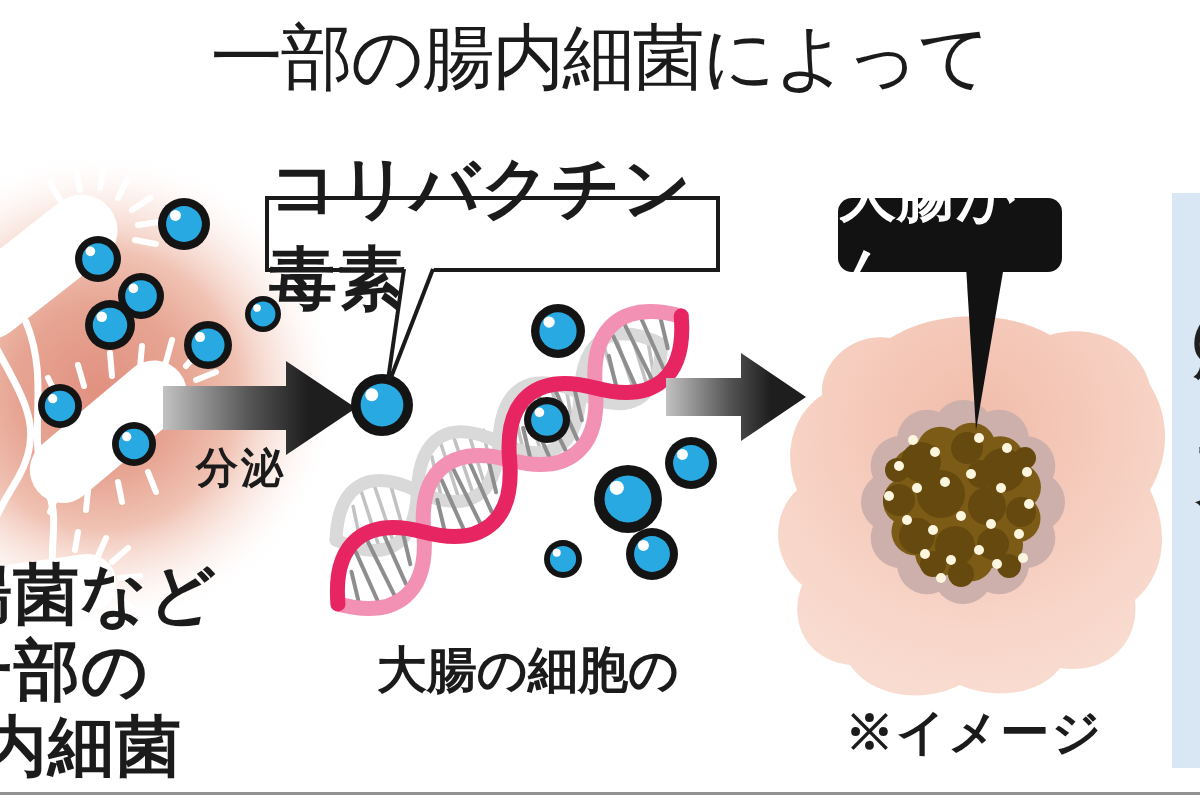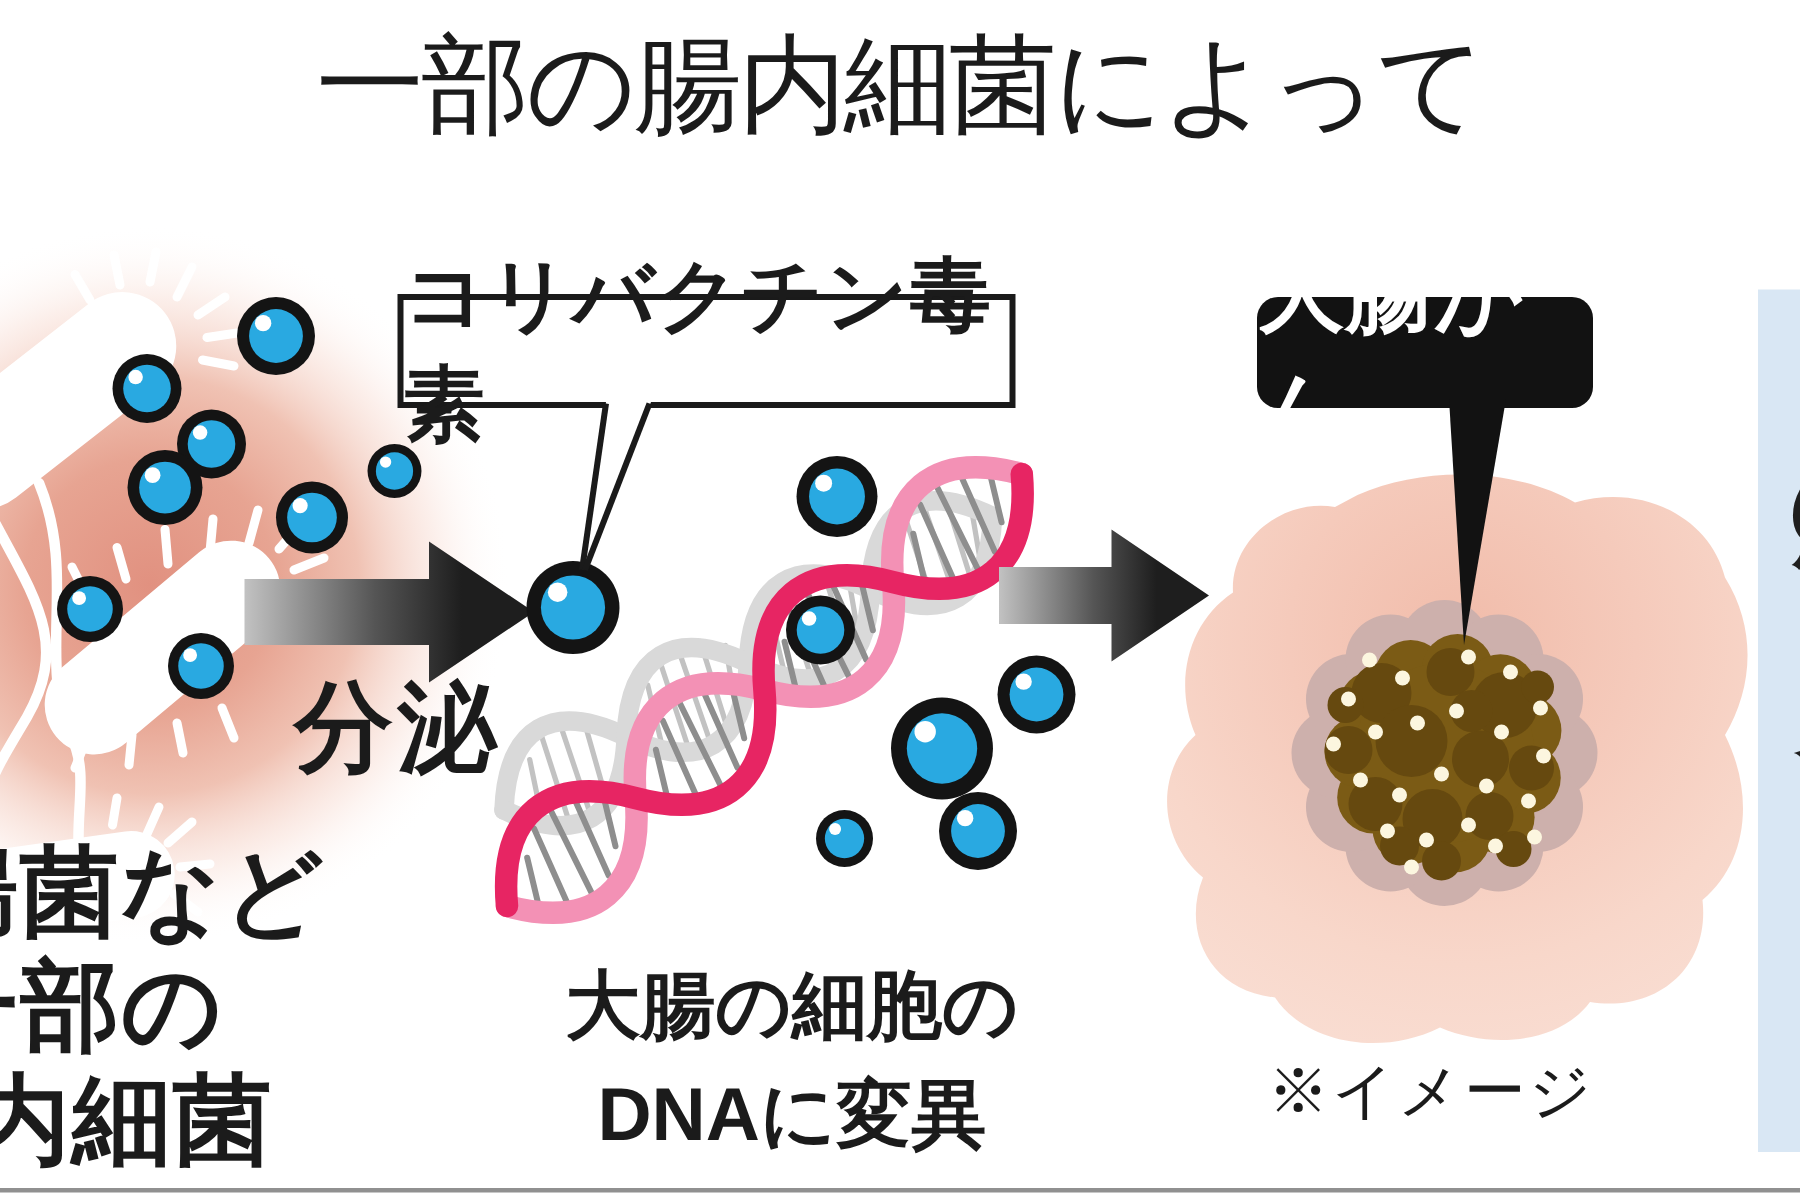--- a/index.html
+++ b/index.html
@@ -3,34 +3,34 @@
 <meta charset="utf-8">
 <style>
   html,body{margin:0;padding:0;background:#fff;}
   #canvas{position:relative;width:1200px;height:800px;overflow:hidden;background:#ffffff;
           font-family:"Liberation Sans",sans-serif;color:#1b1b1b;}
   #scene,#overlay{position:absolute;left:0;top:0;width:1200px;height:800px;}
   #overlay{pointer-events:none;}
   .abs{position:absolute;}
   .title{left:0;top:16px;width:1200px;text-align:center;
          font-weight:400;font-size:72px;line-height:83px;letter-spacing:-2px;color:#1b1b1b;z-index:5;}
-  .toxin-box{left:265px;top:196px;width:412px;height:76px;box-sizing:border-box;
+  .toxin-box{left:265px;top:196px;width:455px;height:76px;box-sizing:border-box;
              border:4px solid #1a1a1a;background:#fff;z-index:5;
              display:flex;align-items:center;justify-content:center;
-             font-family:"Liberation Serif",serif;font-weight:600;font-size:54px;letter-spacing:1px;}
+             font-family:"Liberation Serif",serif;font-weight:600;font-size:68px;letter-spacing:1px;}
   .secretion{left:196px;top:440px;font-family:"Liberation Serif",serif;
-             font-weight:700;font-size:66px;letter-spacing:3px;z-index:5;}
+             font-weight:700;font-size:42px;letter-spacing:3px;z-index:5;}
   .cancer-box{left:838px;top:198px;width:224px;height:74px;background:#121212;border-radius:14px;
               display:flex;align-items:center;justify-content:center;z-index:5;
               color:#ffffff;font-weight:900;font-size:58px;letter-spacing:1px;}
   .caption-left{left:-135px;top:556px;width:366px;text-align:center;
                 font-weight:900;font-size:66px;line-height:76px;letter-spacing:1px;z-index:5;}
   .caption-mid{left:318px;top:634px;width:420px;text-align:center;
                font-weight:900;font-size:50px;line-height:73px;z-index:5;}
-  .image-note{left:845px;top:700px;font-weight:400;font-size:41px;letter-spacing:2px;z-index:5;}
+  .image-note{left:845px;top:700px;font-weight:700;font-size:49px;letter-spacing:2px;z-index:5;}
   .sidebar{left:1172px;top:193px;width:28px;height:575px;background:#d9e7f4;z-index:4;}
   .sidebar-text{left:1177px;top:242px;writing-mode:vertical-rl;z-index:5;
                 font-family:"Liberation Serif",serif;font-size:84px;letter-spacing:10px;color:#1f1f1f;}
   .bottom-rule{left:0;top:792px;width:1200px;height:3px;background:#909090;z-index:5;}
 </style>
 </head>
 <body>
 
 <div id="canvas">
 
@@ -309,21 +309,20 @@
   </div>
 
   <div class="abs caption-left">
     <div>大腸菌など</div>
     <div>一部の</div>
     <div>腸内細菌</div>
   </div>
 
   <div class="abs caption-mid">
     <div>大腸の細胞の</div>
-    <div>DNAに変異</div>
   </div>
 
   <div class="abs image-note">※イメージ</div>
 
   <div class="abs sidebar"></div>
   <div class="abs sidebar-text">腸の力</div>
 
   <div class="abs bottom-rule"></div>
 
   <svg id="overlay" viewBox="0 0 1200 800" style="z-index:6;">

